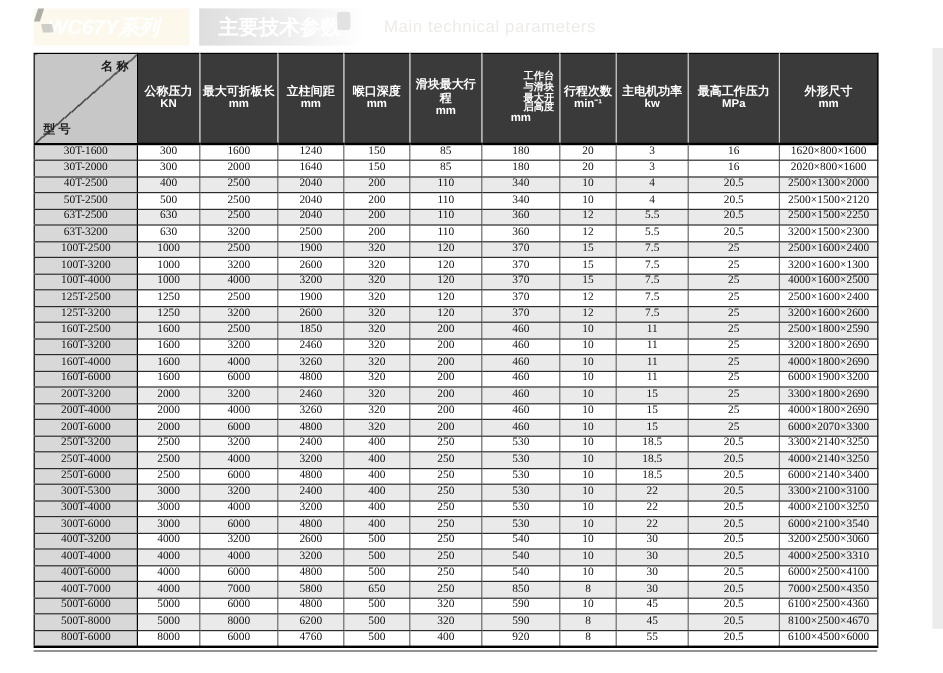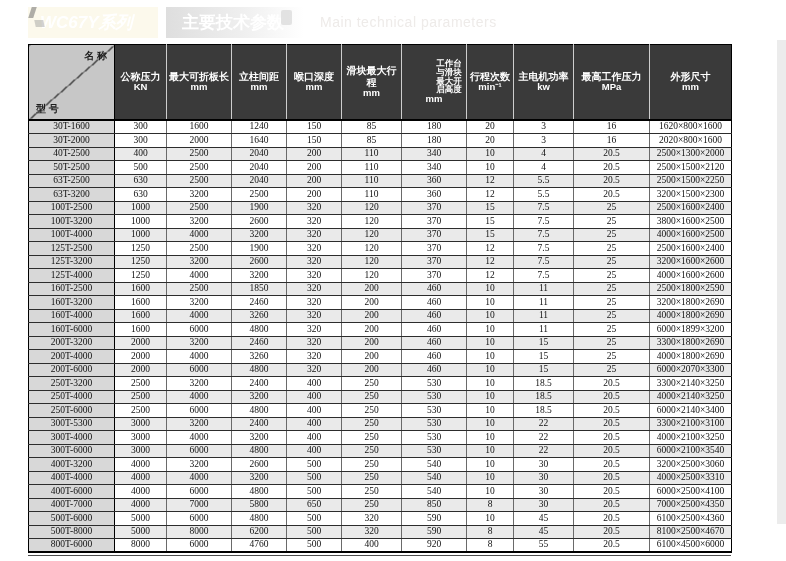--- a/index.html
+++ b/index.html
@@ -325,21 +325,21 @@
           <th class="model">100T-3200</th>
           <td>1000</td>
           <td>3200</td>
           <td>2600</td>
           <td>320</td>
           <td>120</td>
           <td>370</td>
           <td>15</td>
           <td>7.5</td>
           <td>25</td>
-          <td>3800×1600×2500</td>
+          <td>3200×1600×1300</td>
         </tr>
         <tr class="shaded">
           <th class="model">100T-4000</th>
           <td>1000</td>
           <td>4000</td>
           <td>3200</td>
           <td>320</td>
           <td>120</td>
           <td>370</td>
           <td>15</td>
@@ -366,33 +366,20 @@
           <td>3200</td>
           <td>2600</td>
           <td>320</td>
           <td>120</td>
           <td>370</td>
           <td>12</td>
           <td>7.5</td>
           <td>25</td>
           <td>3200×1600×2600</td>
         </tr>
-        <tr>
-          <th class="model">125T-4000</th>
-          <td>1250</td>
-          <td>4000</td>
-          <td>3200</td>
-          <td>320</td>
-          <td>120</td>
-          <td>370</td>
-          <td>12</td>
-          <td>7.5</td>
-          <td>25</td>
-          <td>4000×1600×2600</td>
-        </tr>
         <tr class="shaded">
           <th class="model">160T-2500</th>
           <td>1600</td>
           <td>2500</td>
           <td>1850</td>
           <td>320</td>
           <td>200</td>
           <td>460</td>
           <td>10</td>
           <td>11</td>
@@ -429,21 +416,21 @@
           <th class="model">160T-6000</th>
           <td>1600</td>
           <td>6000</td>
           <td>4800</td>
           <td>320</td>
           <td>200</td>
           <td>460</td>
           <td>10</td>
           <td>11</td>
           <td>25</td>
-          <td>6000×1899×3200</td>
+          <td>6000×1900×3200</td>
         </tr>
         <tr class="shaded">
           <th class="model">200T-3200</th>
           <td>2000</td>
           <td>3200</td>
           <td>2460</td>
           <td>320</td>
           <td>200</td>
           <td>460</td>
           <td>10</td>

